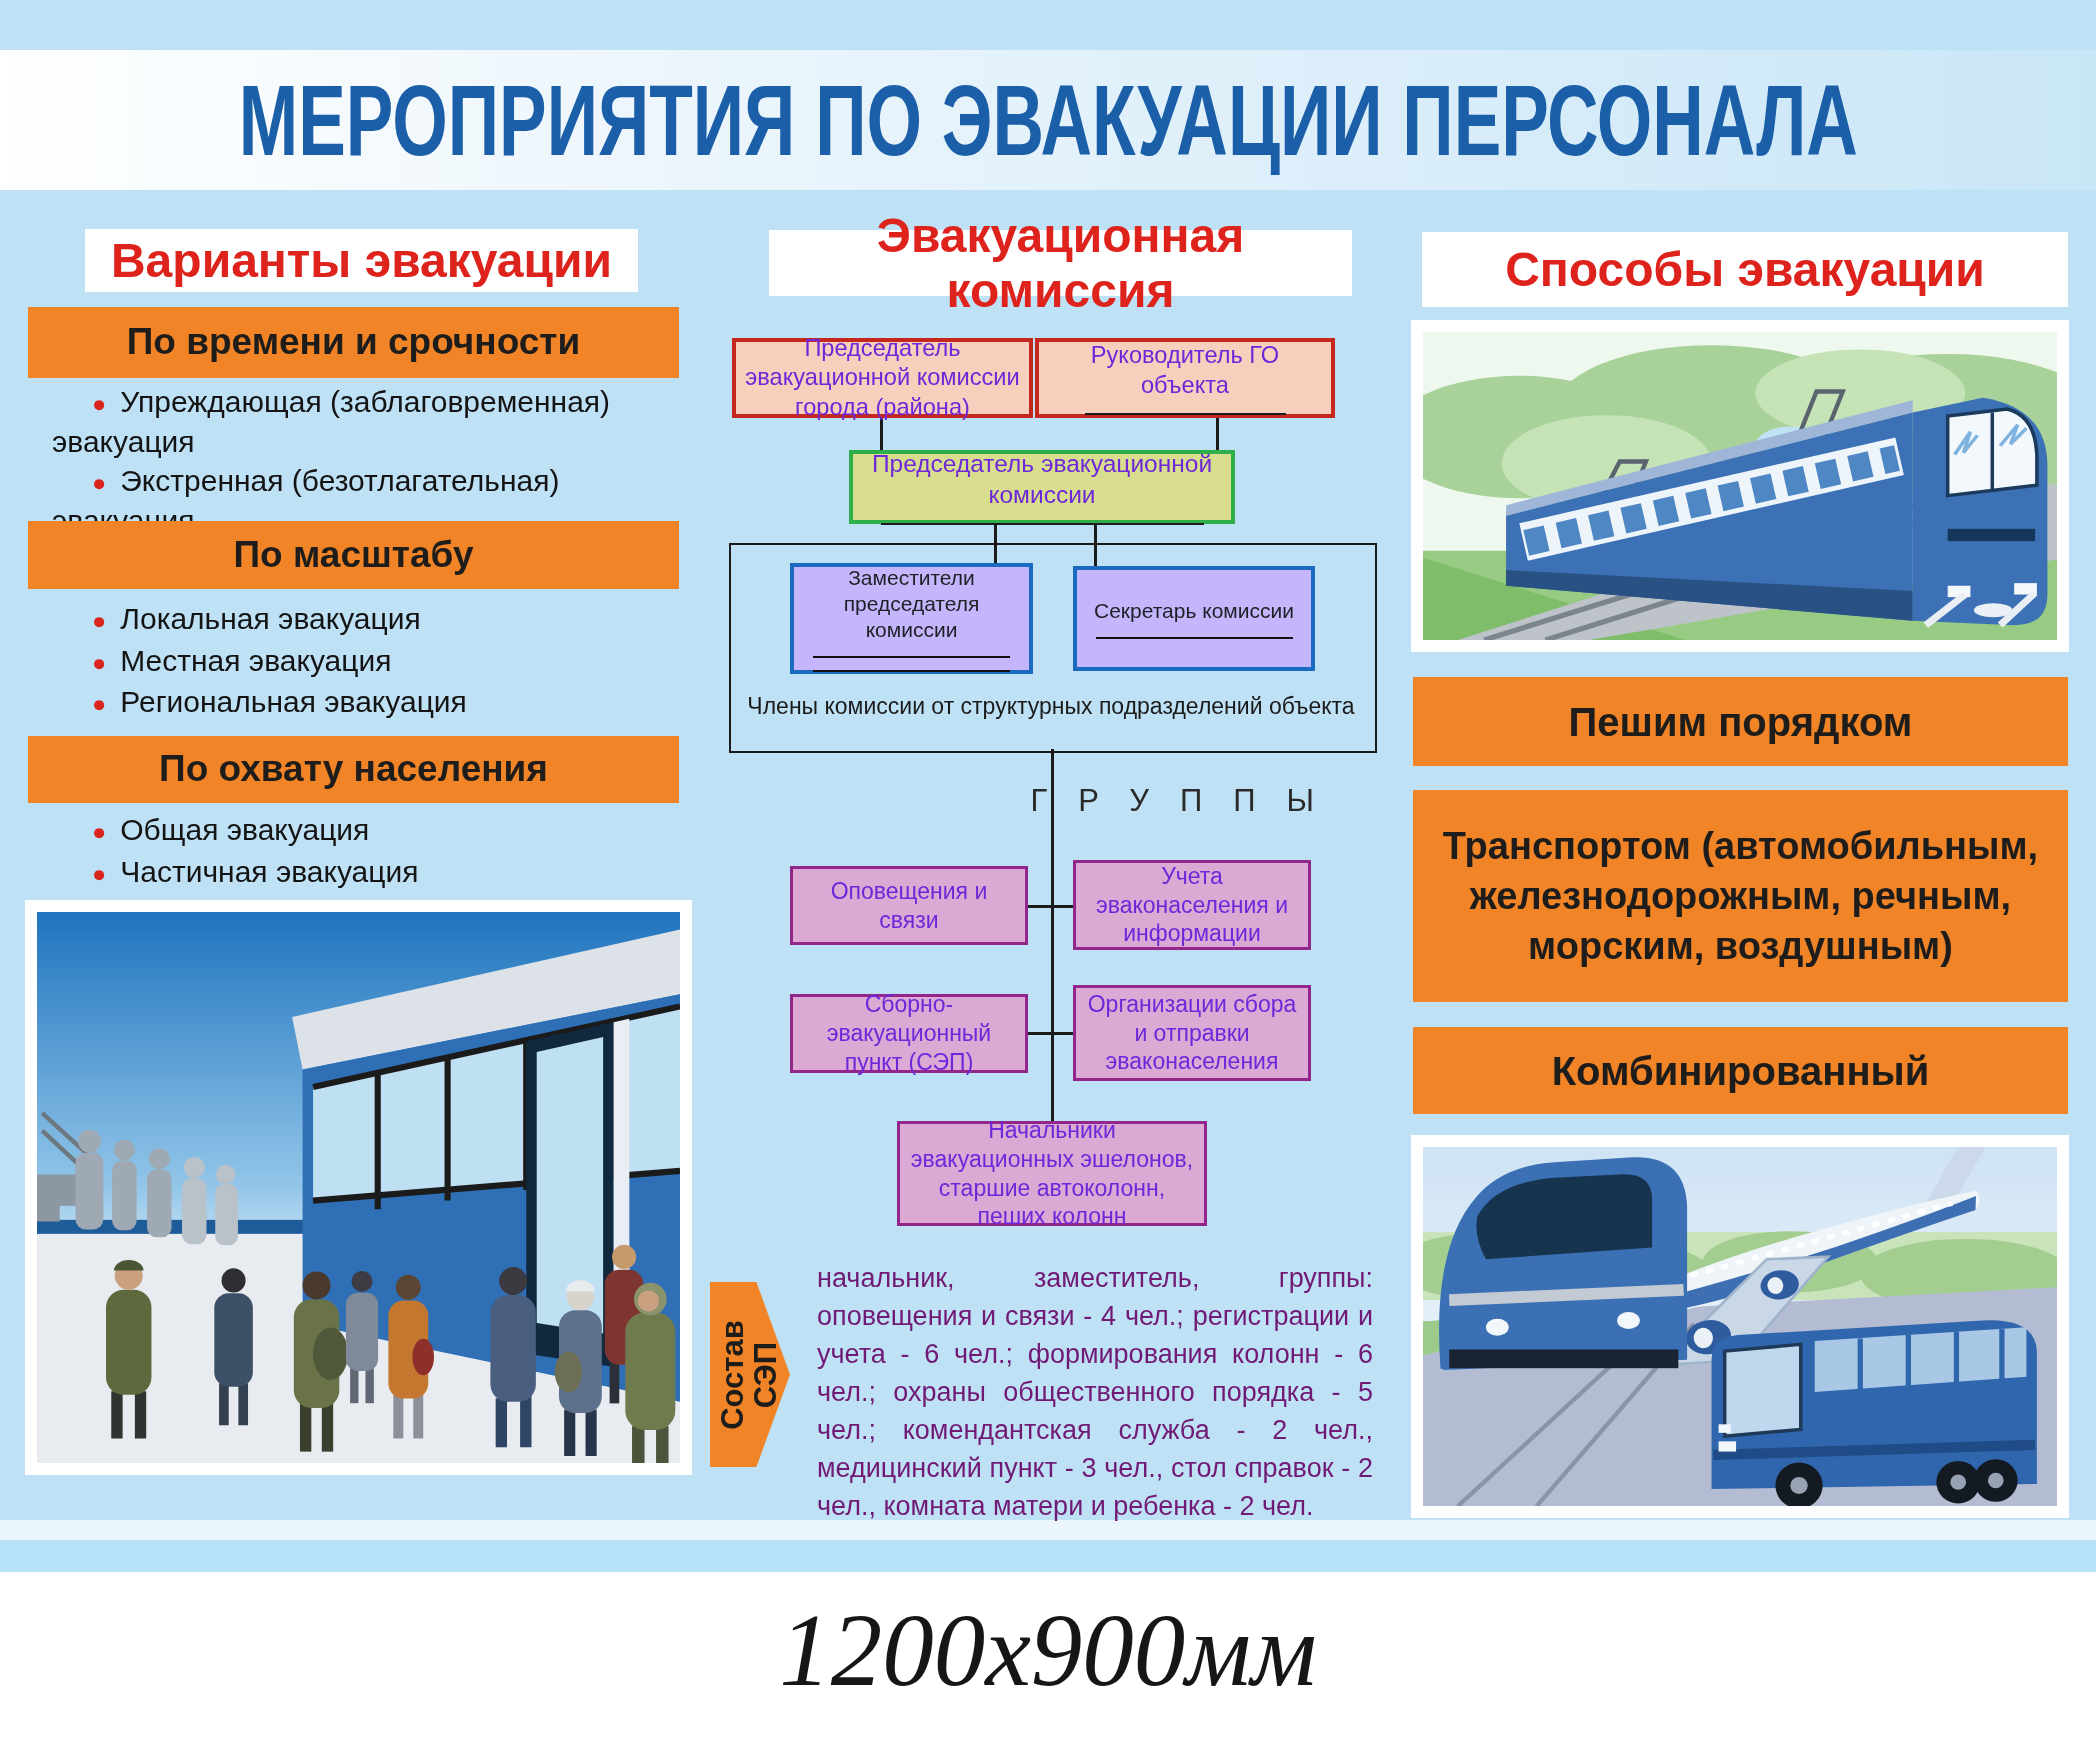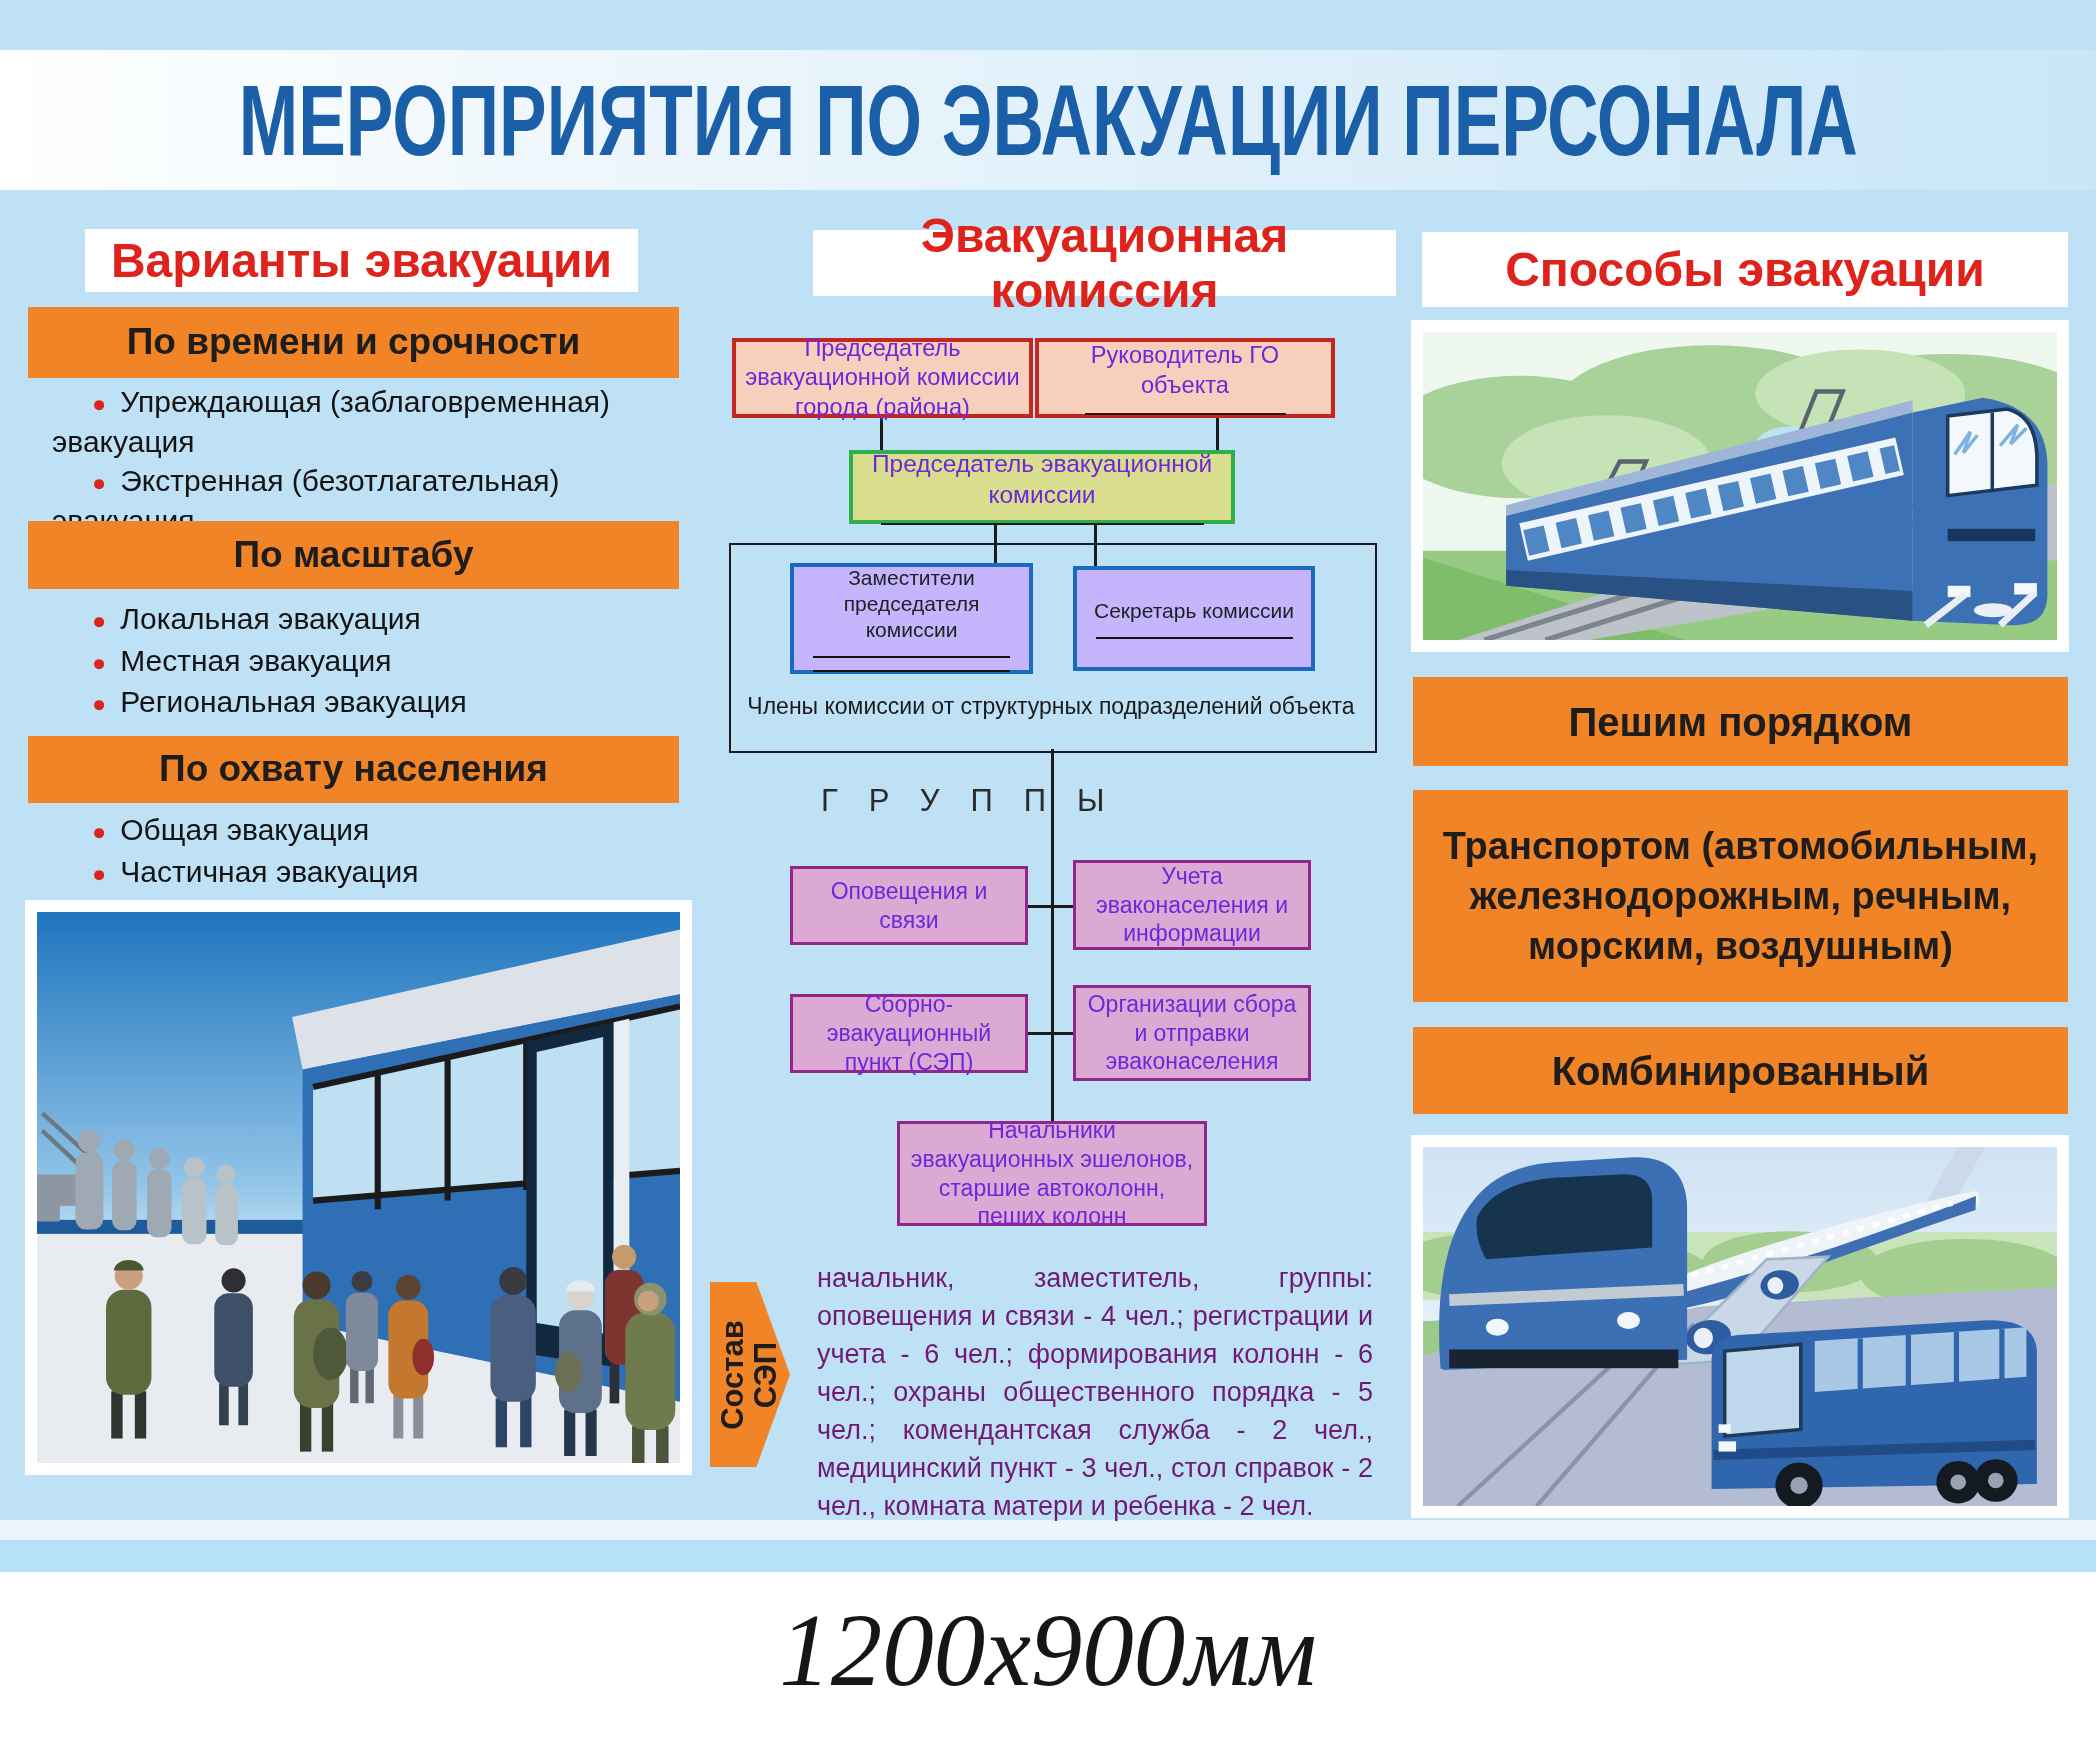--- a/index.html
+++ b/index.html
@@ -23,21 +23,21 @@
   .node{display:flex;flex-direction:column;align-items:center;justify-content:center;
         text-align:center;line-height:1.25;z-index:2;box-sizing:border-box;color:#6d28d9;}
   .pinknode{background:#F7CFBC;border:4.4px solid #C5271F;font-size:23.6px;}
   .greennode{background:#D8DE8D;border:4.4px solid #2FAE49;font-size:24.5px;}
   .bluenode{background:#c4b5fd;border:4.4px solid #1A6ABF;font-size:21px;color:#1E2024;}
   .grpnode{background:#DCA8D4;border:3.5px solid #93268B;font-size:23px;}
   .sig{border-top:2.6px solid #1C1C1C;margin-top:12.2px;}
   .line{background:#1b1b1b;z-index:1;}
   .outerrect{border:2.6px solid #1b1b1b;background:transparent;z-index:1;}
   .caption{font-size:23px;text-align:center;color:#1b1b1b;z-index:2;}
-  .groupslbl{font-size:31px;letter-spacing:31px;padding-left:31px;text-align:left;color:#2a2a2a;z-index:2;}
+  .groupslbl{font-size:31px;letter-spacing:31px;padding-left:31px;text-align:right;color:#2a2a2a;z-index:2;}
   .separrow{background:#F08427;clip-path:polygon(0 0,58% 0,100% 50%,58% 100%,0 100%);z-index:2;}
   .separrow .vtxt{position:absolute;left:50%;top:50%;width:114px;height:80px;
                   transform:translate(-50%,-50%) rotate(-90deg);display:flex;align-items:center;
                   justify-content:center;text-align:center;font-weight:bold;font-size:31px;line-height:1.05;color:#1E1D1B;}
   .septext{font-size:27px;line-height:38px;text-align:justify;color:#701a75;}
   .imgframe{background:#ffffff;border:12.2px solid #ffffff;box-sizing:border-box;z-index:2;}
   .imgframe svg{display:block;width:100%;height:100%;}
   .footerlbl{left:0;top:1591px;width:2096px;text-align:center;
              font-family:"Liberation Serif","DejaVu Serif",serif;font-style:italic;
              font-size:103px;color:#161616;}
@@ -185,21 +185,21 @@
             <rect x="-19" y="-52" width="13" height="54" fill="#4C543B"></rect>
             <rect x="6" y="-52" width="13" height="54" fill="#4C543B"></rect>
             <rect x="-26" y="-170" width="52" height="122" rx="20" fill="#6F7A4D"></rect>
             <circle cx="0" cy="-184" r="17" fill="#8A936B"></circle>
             <circle cx="-2" cy="-182" r="11" fill="#C9A181"></circle>
           </g>
       </g>
     </svg>
   </div>
 
-  <div class="abs whitebox" style="left:769px;top:230px;width:583px;height:66px;margin-left:44px;">
+  <div class="abs whitebox" style="left:769px;top:230px;width:583px;height:66px;">
     <span>Эвакуационная комиссия</span>
   </div>
 
   <div class="abs line" style="left:880px;top:418px;width:2.6px;height:32px;"></div>
   <div class="abs line" style="left:1216px;top:418px;width:2.6px;height:32px;"></div>
   <div class="abs line" style="left:994px;top:524px;width:2.6px;height:40px;"></div>
   <div class="abs line" style="left:1094px;top:524px;width:2.6px;height:43px;"></div>
   <div class="abs line" style="left:1051px;top:749px;width:2.6px;height:372px;"></div>
   <div class="abs line" style="left:1028px;top:905px;width:45px;height:2.6px;"></div>
   <div class="abs line" style="left:1028px;top:1032px;width:45px;height:2.6px;"></div>

